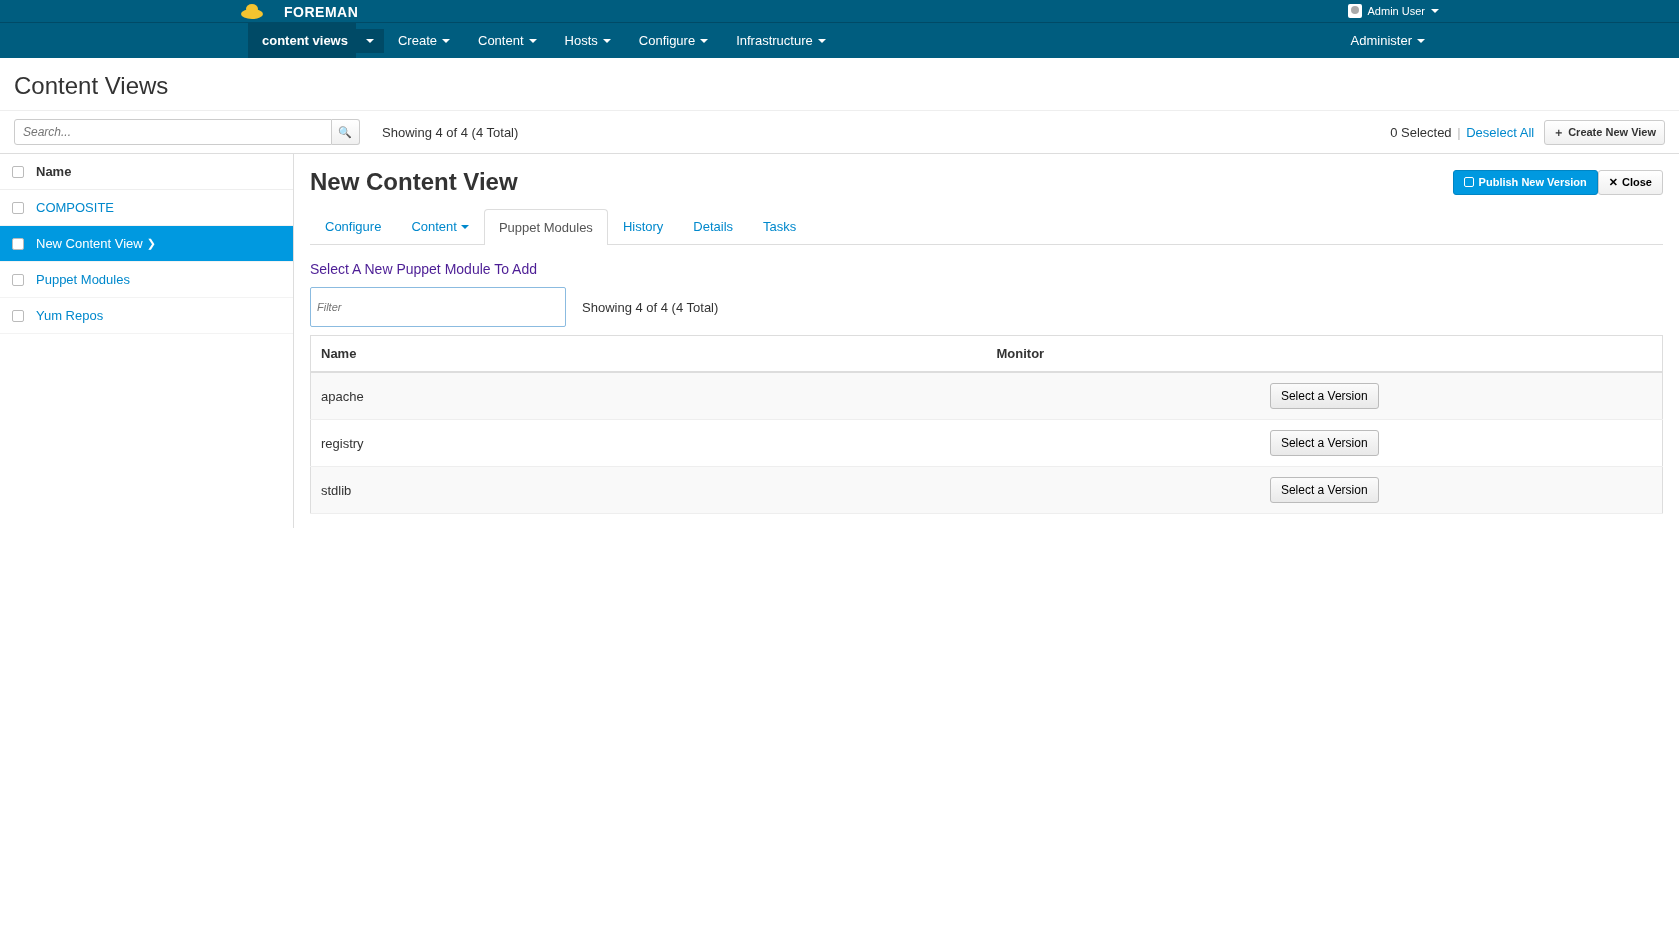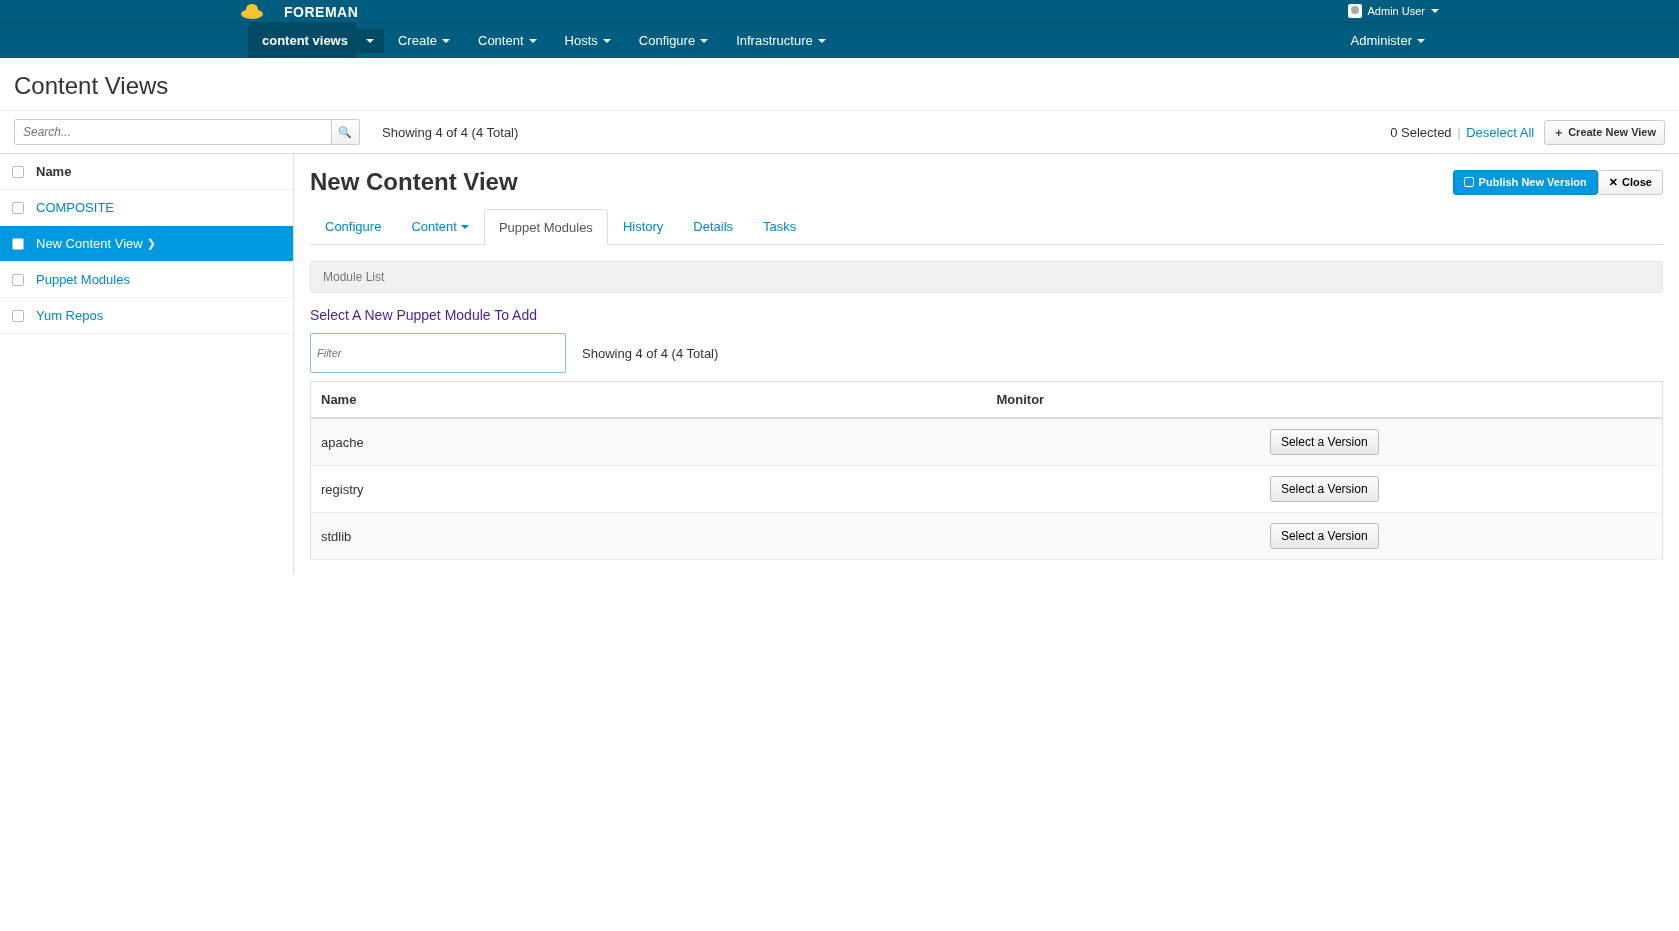--- a/index.html
+++ b/index.html
@@ -232,23 +232,20 @@
           <span>History</span>
         </div>
       <div class="tab">
           <span>Details</span>
         </div>
       <div class="tab">
           <span>Tasks</span>
         </div>
     </div>
 
-    <div class="crumb-bar">
-      <span>Module List</span>
-    </div>
 
     <div class="section-subtitle">Select A New Puppet Module To Add</div>
 
     <div class="filter-row">
       <input class="filter-input" placeholder="Filter" style="">
       <span class="result-summary">Showing 4 of 4 (4 Total)</span>
     </div>
 
     <table class="module-table">
       <thead>

